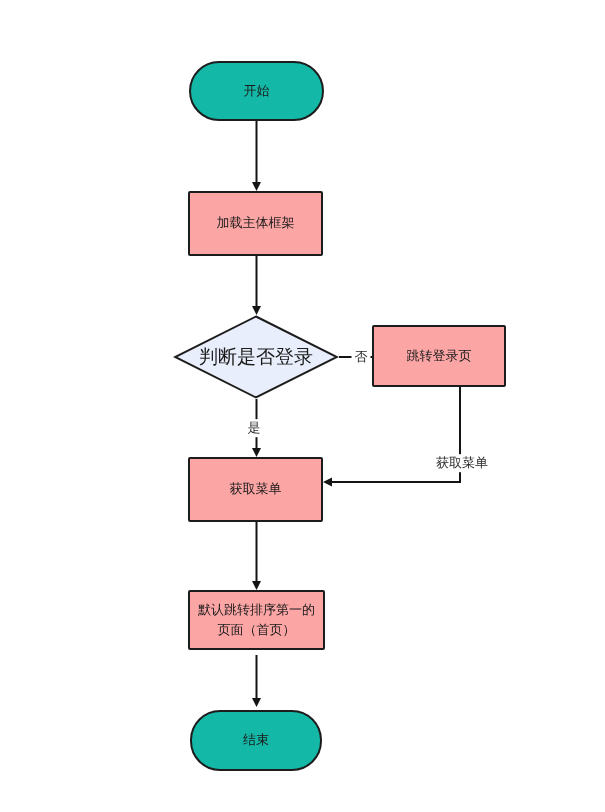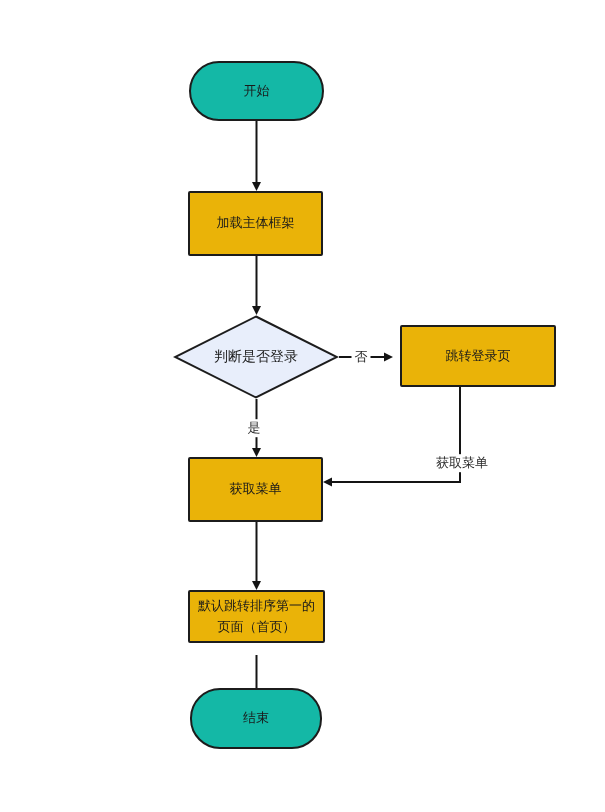--- a/index.html
+++ b/index.html
@@ -39,60 +39,60 @@
     font-size: 13px;
     line-height: 1.55;
     color: #1a1a1a;
     border: 2px solid #1c1c1c;
   }
   .terminal {
     background: #14b8a6;
     border-radius: 30px;
   }
   .process {
-    background: #eab308;
+    background: #fca5a5;
     border-radius: 2px;
     padding: 0 6px;
     justify-content: center;
   }
   .decision-wrap {
     position: absolute;
     border: none;
     background: transparent;
     padding: 0;
   }
   .decision-wrap svg {
     position: absolute;
     left: 0; top: 0;
   }
   .decision-label {
     position: relative;
     z-index: 2;
-    font-size: 14px;
+    font-size: 19px;
     color: #1a1a1a;
   }
   .edge-label {
     position: absolute;
     transform: translate(-50%, -50%);
     background: #ffffff;
     color: #2a2a2a;
     font-size: 13px;
     line-height: 1.2;
     padding: 1px 3px;
     white-space: nowrap;
     z-index: 3;
   }
   #node-start        { left: 189px; top: 61px;  width: 135px; height: 60px; }
   #node-load         { left: 188px; top: 191px; width: 135px; height: 65px; }
   #node-decision     { left: 173px; top: 315px; width: 166px; height: 84px;
                        display: flex; align-items: center; justify-content: center; }
-  #node-goto-login   { left: 400px; top: 325px; width: 156px; height: 62px; }
+  #node-goto-login   { left: 372px; top: 325px; width: 134px; height: 62px; }
   #node-get-menu     { left: 188px; top: 457px; width: 135px; height: 65px; }
-  #node-default-page { left: 188px; top: 590px; width: 137px; height: 53px; }
-  #node-end          { left: 190px; top: 688px; width: 132px; height: 61px; }
+  #node-default-page { left: 188px; top: 590px; width: 137px; height: 60px; }
+  #node-end          { left: 190px; top: 710px; width: 132px; height: 61px; }
   #label-no            { left: 361px; top: 357px; }
   #label-yes           { left: 254px; top: 428px; }
   #label-login-success { left: 462px; top: 463px; }
 </style>
 </head>
 <body>
 
 <div class="canvas">
 
   <svg class="connectors" viewBox="0 0 605 812" xmlns="http://www.w3.org/2000/svg">

